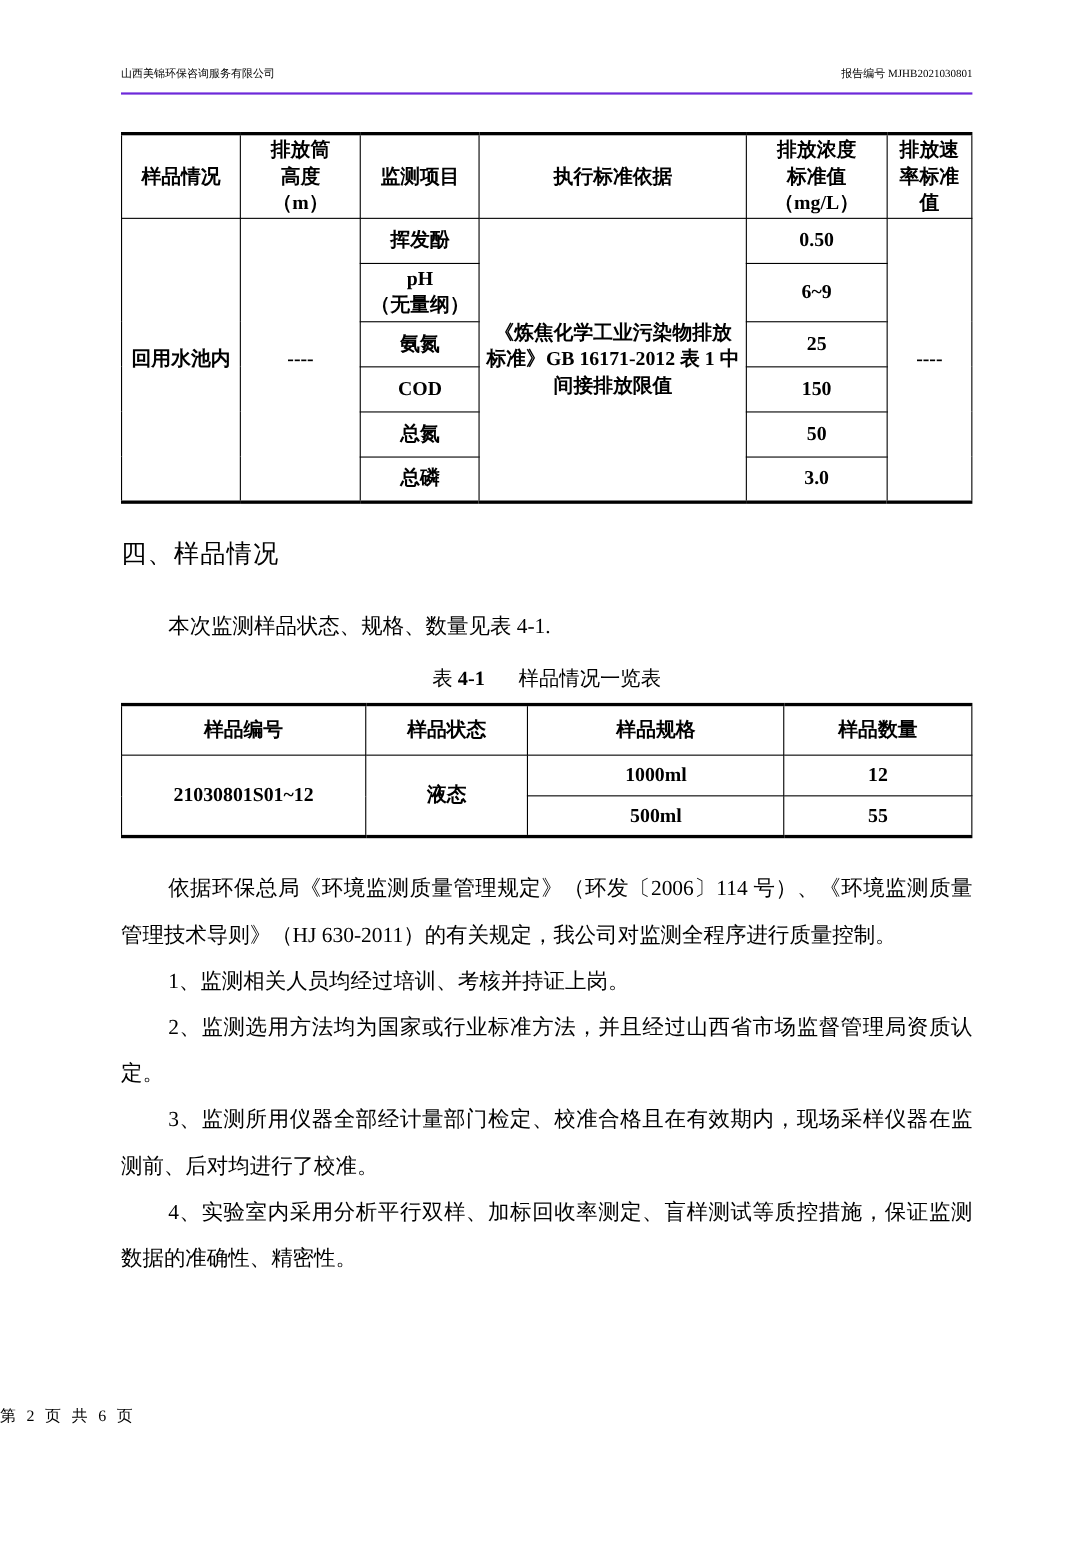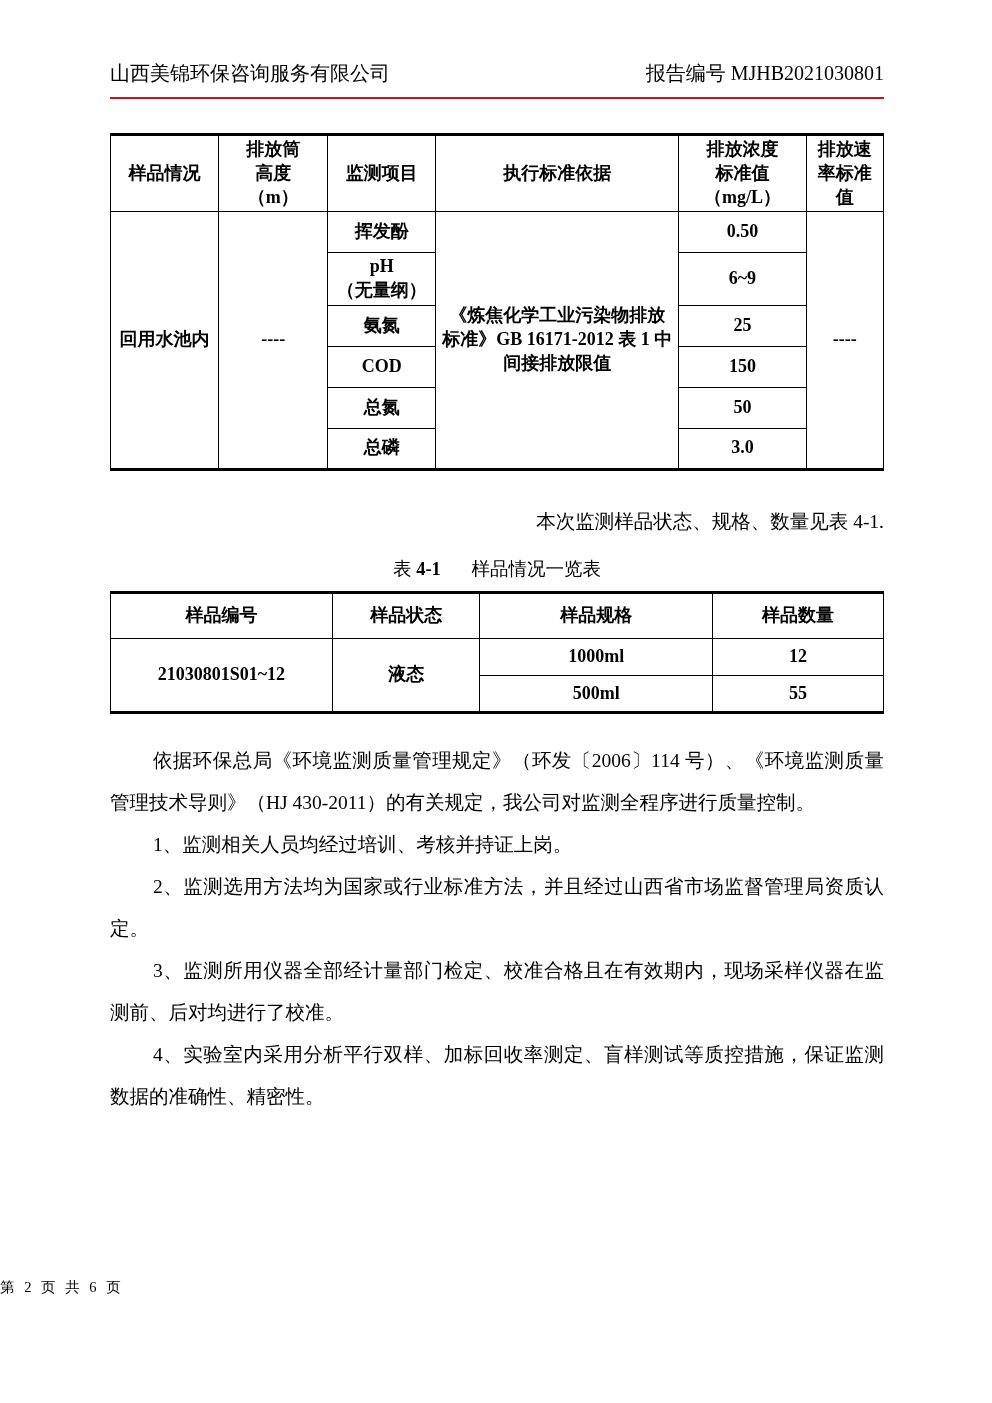--- a/index.html
+++ b/index.html
@@ -9,23 +9,23 @@
     font-family:"Liberation Serif","DejaVu Serif",serif;
     position:relative;overflow:hidden;
   }
   .page{
     position:absolute;left:110px;top:0;width:774px;
   }
   
   .doc-header{
     margin-top:60px;
     display:flex;justify-content:space-between;align-items:center;
-    font-size:20px;
+    font-size:10px;
     padding-bottom:10px;
-    border-bottom:2px solid #b91c1c;
+    border-bottom:2px solid #6d28d9;
   }
   
   table{border-collapse:collapse;width:100%;table-layout:fixed;}
   td,th{
     border:1px solid #000;
     font-weight:bold;
     text-align:center;vertical-align:middle;
     font-size:18px;line-height:1.32;
     padding:2px 4px;box-sizing:border-box;
     overflow:hidden;
@@ -43,21 +43,20 @@
     font-size:23px;
     margin:0;font-weight:normal;
     letter-spacing:1px;
   }
   .h4{margin-top:30px;}
   .h5{margin-top:32px;}
   .intro{
     margin:38px 0 0 0;
     font-size:19.5px;line-height:1.3;
     text-indent:2.2em;
-    text-align:right;
   }
   .table-caption{
     margin-top:22px;margin-bottom:10px;
     text-align:center;font-size:18.5px;
   }
   .table-caption .cap-number{font-weight:bold;}
   .table-caption .cap-title{margin-left:26px;}
   .qa-paragraphs{margin-top:26px;}
   .qa-paragraphs p{
     margin:0;
@@ -130,20 +129,21 @@
       <td>总氮</td>
       <td>50</td>
     </tr>
     <tr>
       <td class="thick-bottom">总磷</td>
       <td class="thick-bottom">3.0</td>
     </tr>
   </tbody>
     </table>
 
+  <h2 class="section-heading h4">四、样品情况</h2>
   <p class="intro">本次监测样品状态、规格、数量见表 4-1.</p>
 
   <div class="table-caption">
     <span>表</span>
     <span class="cap-number">4-1</span>
     <span class="cap-title">样品情况一览表</span>
   </div>
 
   <table class="samples-table">
     <colgroup>
@@ -166,21 +166,21 @@
       <td>12</td>
     </tr>
     <tr>
       <td class="thick-bottom">500ml</td>
       <td class="thick-bottom">55</td>
     </tr>
   </tbody>
     </table>
 
   <div class="qa-paragraphs">
-    <p>依据环保总局《环境监测质量管理规定》（环发〔2006〕114 号）、《环境监测质量管理技术导则》（HJ 430-2011）的有关规定，我公司对监测全程序进行质量控制。</p>
+    <p>依据环保总局《环境监测质量管理规定》（环发〔2006〕114 号）、《环境监测质量管理技术导则》（HJ 630-2011）的有关规定，我公司对监测全程序进行质量控制。</p>
     <p>1、监测相关人员均经过培训、考核并持证上岗。</p>
     <p>2、监测选用方法均为国家或行业标准方法，并且经过山西省市场监督管理局资质认定。</p>
     <p>3、监测所用仪器全部经计量部门检定、校准合格且在有效期内，现场采样仪器在监测前、后对均进行了校准。</p>
     <p>4、实验室内采用分析平行双样、加标回收率测定、盲样测试等质控措施，保证监测数据的准确性、精密性。</p>
   </div>
 
 </div>
 
 <div class="doc-footer">
   <span>第 2 页 共 6 页</span>

